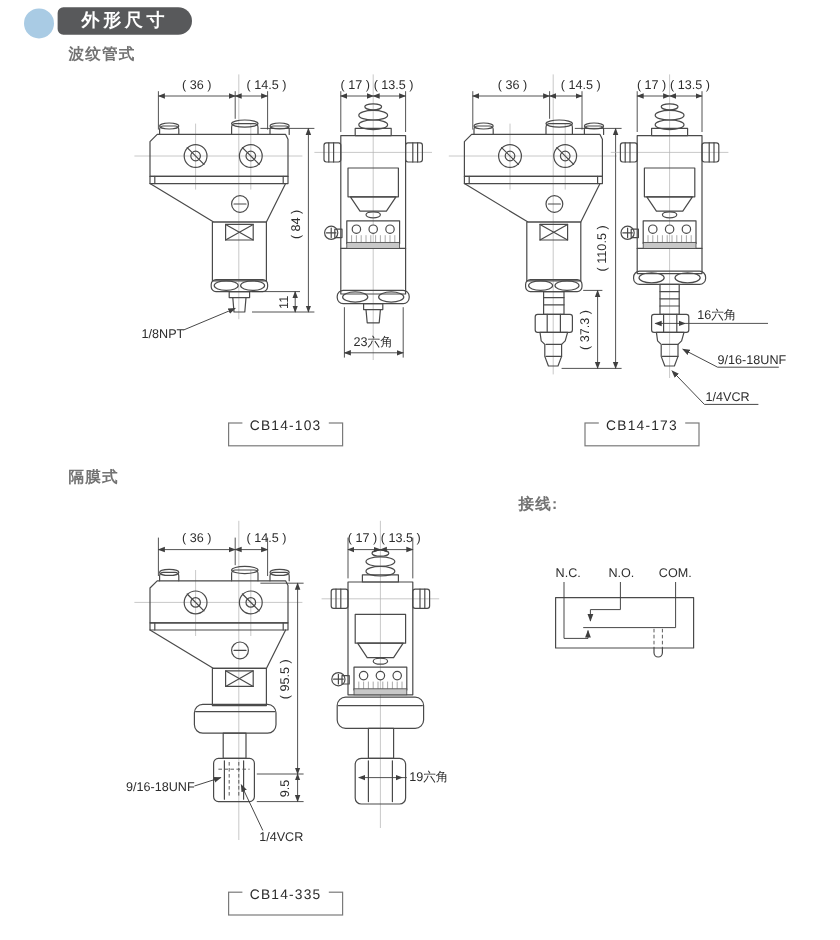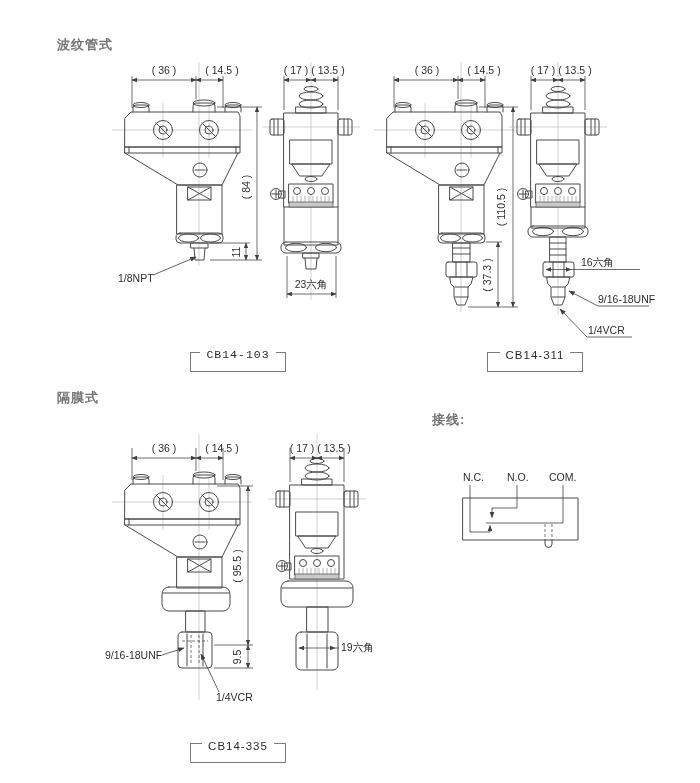--- a/index.html
+++ b/index.html
@@ -42,20 +42,24 @@
   .dsh { stroke:#555; stroke-width:0.8; stroke-dasharray:3 2; fill:none; }
   .tl  { stroke:#888; stroke-width:0.6; }
   .gray{ fill:#c8c8c8; stroke:#4a4a4a; stroke-width:0.7; }
   text { font-family:"Liberation Sans", sans-serif; font-size:10.5px; fill:#2d2d2d; }
 </style>
 </head>
 <body>
 
 <div id="page">
 
+  <div id="hdr">
+    <div class="dot"></div>
+    <div class="banner">外形尺寸</div>
+  </div>
 
   <div class="sec-label" style="left:57px; top:36px;">波纹管式</div>
   <div class="sec-label" style="left:57px; top:389px;">隔膜式</div>
   <div class="sec-label" style="left:404px; top:411px;margin-left:28px;">接线:</div>
 
   <svg width="700" height="783" viewBox="0 0 700 783">
     <defs>
       <marker id="ar" viewBox="0 0 10 10" refX="9" refY="5" markerWidth="8" markerHeight="8" orient="auto-start-reverse">
         <path d="M0,1.2 L10,5 L0,8.8 z" fill="#3f3f3f"></path>
       </marker>
@@ -305,23 +309,23 @@
       <polyline class="ld" points="470,485 470,532 490,532 490,525.5" marker-end="url(#ar)"></polyline>
       <polyline class="ld" points="517,485 517,508 492,508 492,517.5" marker-end="url(#ar)"></polyline>
       <line class="ld" x1="563" y1="485" x2="563" y2="523"></line>
       <line class="ld" x1="486" y1="523" x2="563" y2="523"></line>
       <line class="dsh" x1="545" y1="524" x2="545" y2="540"></line>
       <line class="dsh" x1="552" y1="524" x2="552" y2="540"></line>
       <path class="o" d="M545,540 v4 a3.5,3.5 0 0 0 7,0 v-4"></path>
     </g>
   </svg>
 
-  <div class="pn-box" style="left:190px; top:352px;font-family:Liberation Mono, monospace;">
+  <div class="pn-box" style="left:190px; top:352px;">
     <span>CB14-103</span>
   </div>
   <div class="pn-box" style="left:487px; top:352px;">
-    <span>CB14-311</span>
+    <span>CB14-173</span>
   </div>
   <div class="pn-box" style="left:190px; top:743px;">
     <span>CB14-335</span>
   </div>
 
 </div>
 
 </body></html>

